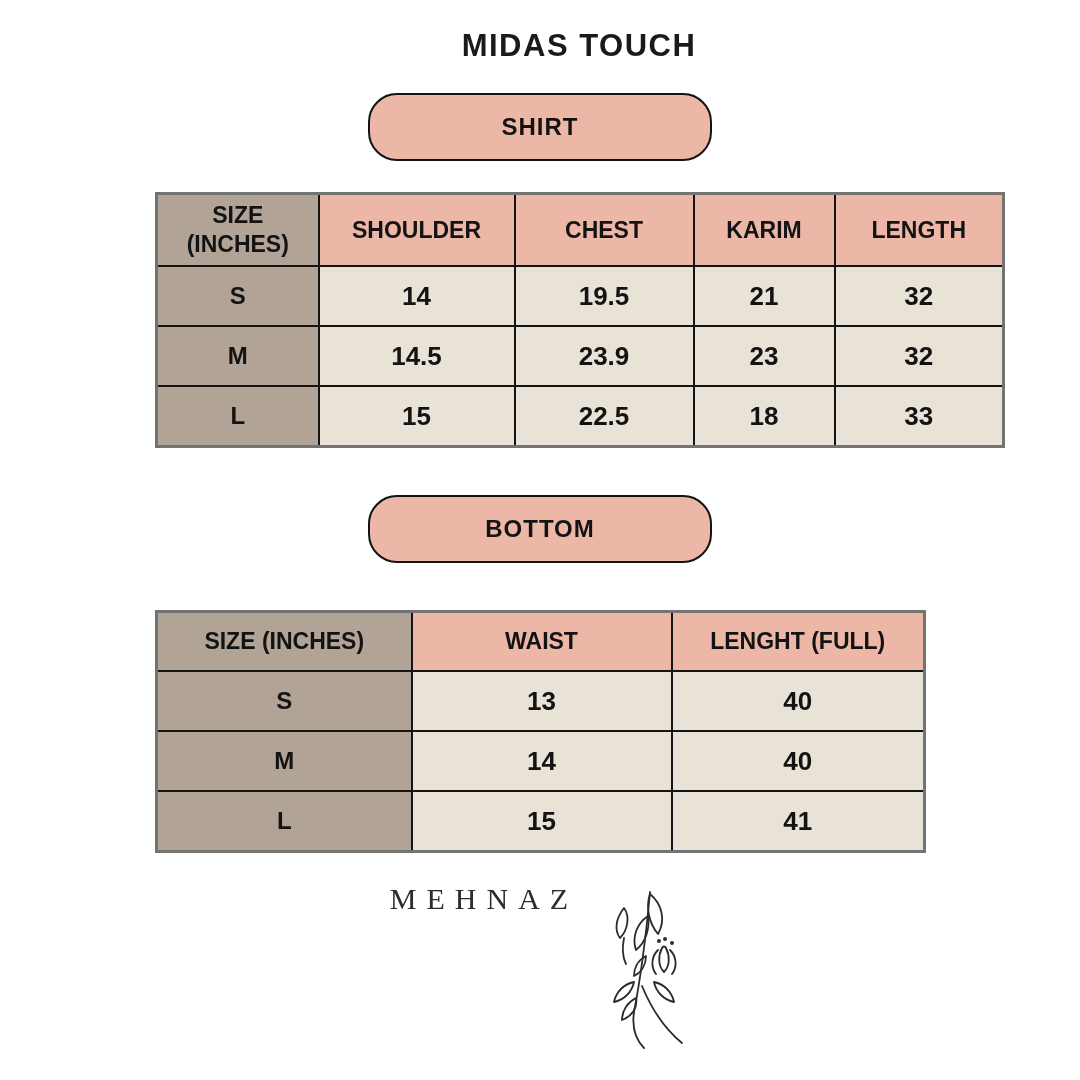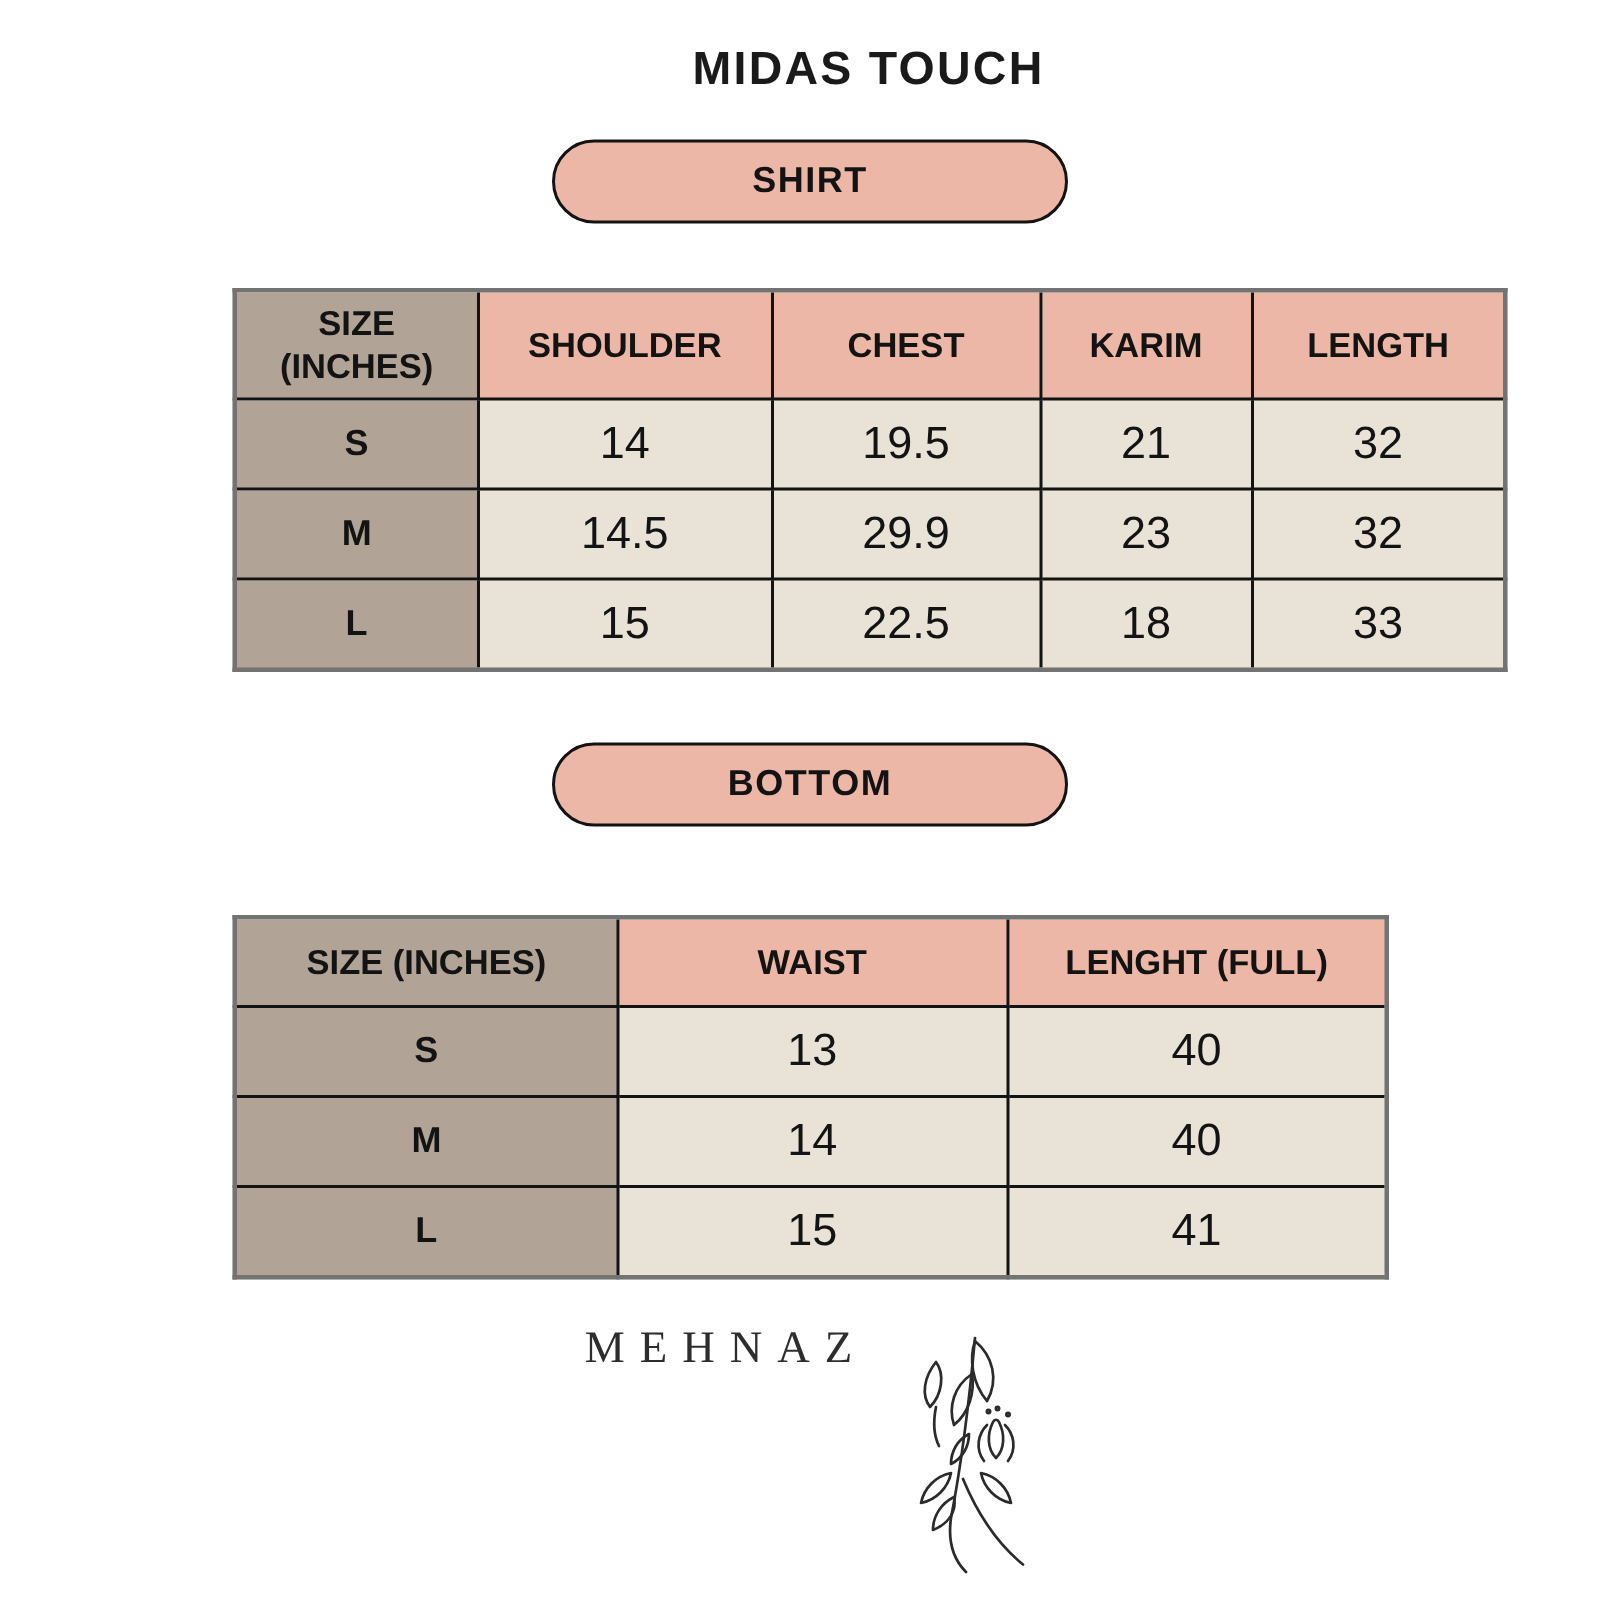--- a/index.html
+++ b/index.html
@@ -12,21 +12,21 @@
     overflow:hidden;
   }
   .title{
     position:absolute;top:28px;left:0;width:100%;
     text-align:center;
     font-size:31px;font-weight:bold;letter-spacing:1.5px;
     color:#1a1a1a;
     margin-left:39px;
   }
   .pill{
-    position:absolute;left:368px;width:344px;height:56px;
+    position:absolute;left:368px;width:344px;height:68px;
     background:#edb7a7;
     border:2px solid #131313;border-radius:29px;
     box-sizing:border-box;
     display:flex;align-items:center;justify-content:center;
     font-size:24px;font-weight:bold;letter-spacing:1px;
   }
   .pill-shirt{top:93px;}
   .pill-bottom{top:495px;}
   table.size-table{
     position:absolute;left:155px;
@@ -43,21 +43,21 @@
   }
   .size-table th{
     background:#edb7a7;
     font-size:23px;font-weight:bold;line-height:1.25;
   }
   .size-table th.corner{background:#b1a396;}
   .size-table td.size-col{
     background:#b1a396;font-weight:bold;font-size:24px;
   }
   .size-table td.val{
-    background:#e9e2d6;font-size:30px;font-weight:normal;
+    background:#e9e2d6;font-size:26px;font-weight:bold;
   }
   .t1 th{height:70px;}
   .t1 td{height:58px;}
   .t2 th{height:57px;}
   .t2 td{height:58px;}
   .brand{
     position:absolute;top:882px;left:0;width:100%;height:172px;
     display:flex;justify-content:center;
     gap:10px;
   }
@@ -100,21 +100,21 @@
     <tr>
       <td class="size-col">S</td>
       <td class="val">14</td>
       <td class="val">19.5</td>
       <td class="val">21</td>
       <td class="val">32</td>
     </tr>
     <tr>
       <td class="size-col">M</td>
       <td class="val">14.5</td>
-      <td class="val">29.9</td>
+      <td class="val">23.9</td>
       <td class="val">23</td>
       <td class="val">32</td>
     </tr>
     <tr>
       <td class="size-col">L</td>
       <td class="val">15</td>
       <td class="val">22.5</td>
       <td class="val">18</td>
       <td class="val">33</td>
     </tr>

